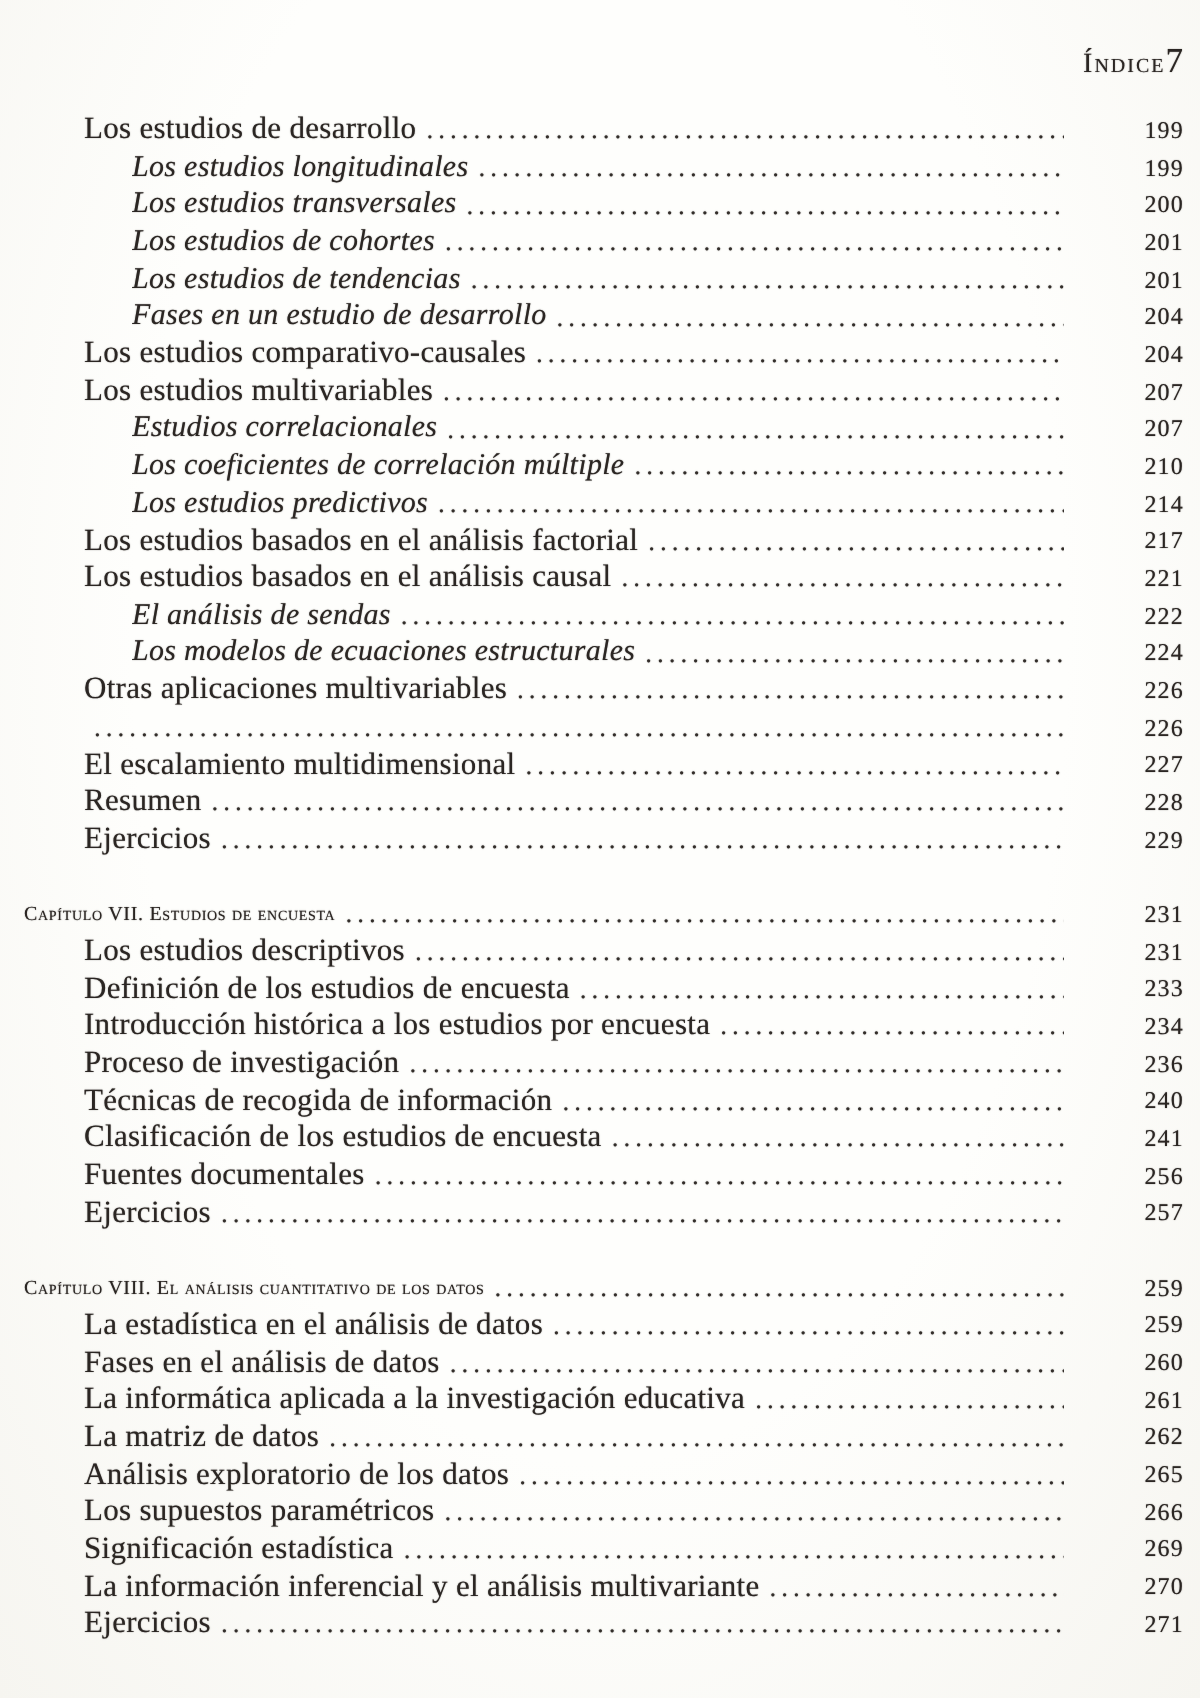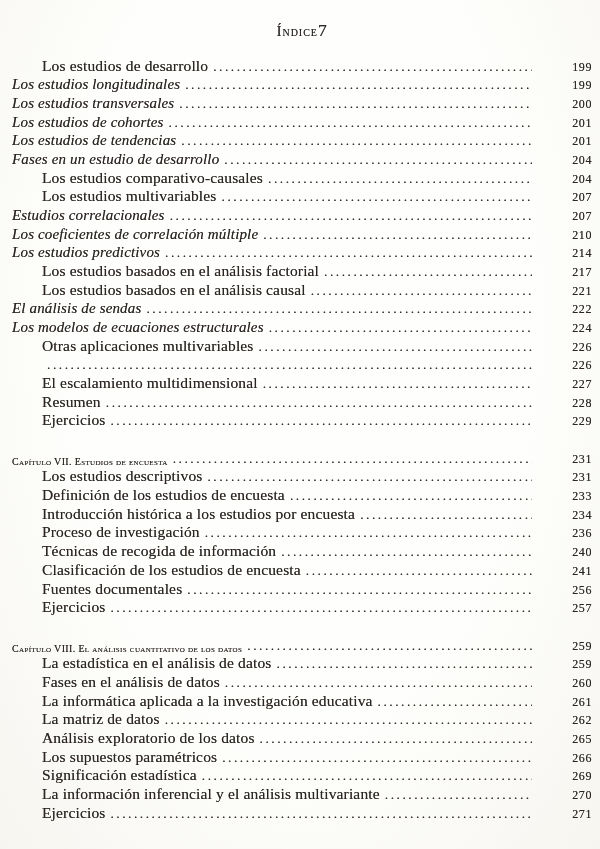--- a/index.html
+++ b/index.html
@@ -13,44 +13,44 @@
     width: 600px; height: 849px;
     box-sizing: border-box;
     padding: 0 8px 0 12px;
     overflow: hidden;
     color: #2b2623;
     background: radial-gradient(ellipse at 50% 38%, #fefefc 55%, #f6f5f0 100%);
     text-shadow: 0 0 0.6px rgba(43, 38, 35, 0.65);
   }
   .page-header {
     display: flex;
-    justify-content: center;
+    justify-content: flex-end;
     align-items: baseline;
     padding-top: 20px;
     height: 17px;
   }
   .running-head {
     font-variant: small-caps;
     font-size: 14px;
     letter-spacing: 1px;
   }
   .folio {
     font-size: 17.5px;
     letter-spacing: 0.5px;
   }
   .toc { margin-top: 19px; }
   .toc-section + .toc-section { margin-top: 18.7px; }
   .row {
     display: flex;
-    align-items: flex-end;
+    align-items: center;
     height: 18.68px;
     overflow: hidden;
   }
   .row.level-1 { margin-left: 30px; }
-  .row.level-2 { }
+  .row.level-2 { margin-left: 54px; }
   .label {
     flex-shrink: 0;
     white-space: nowrap;
     font-size: 15.5px;
     letter-spacing: 0.15px;
   }
   .style-italic .label {
     font-style: italic;
     font-size: 15px;
   }

